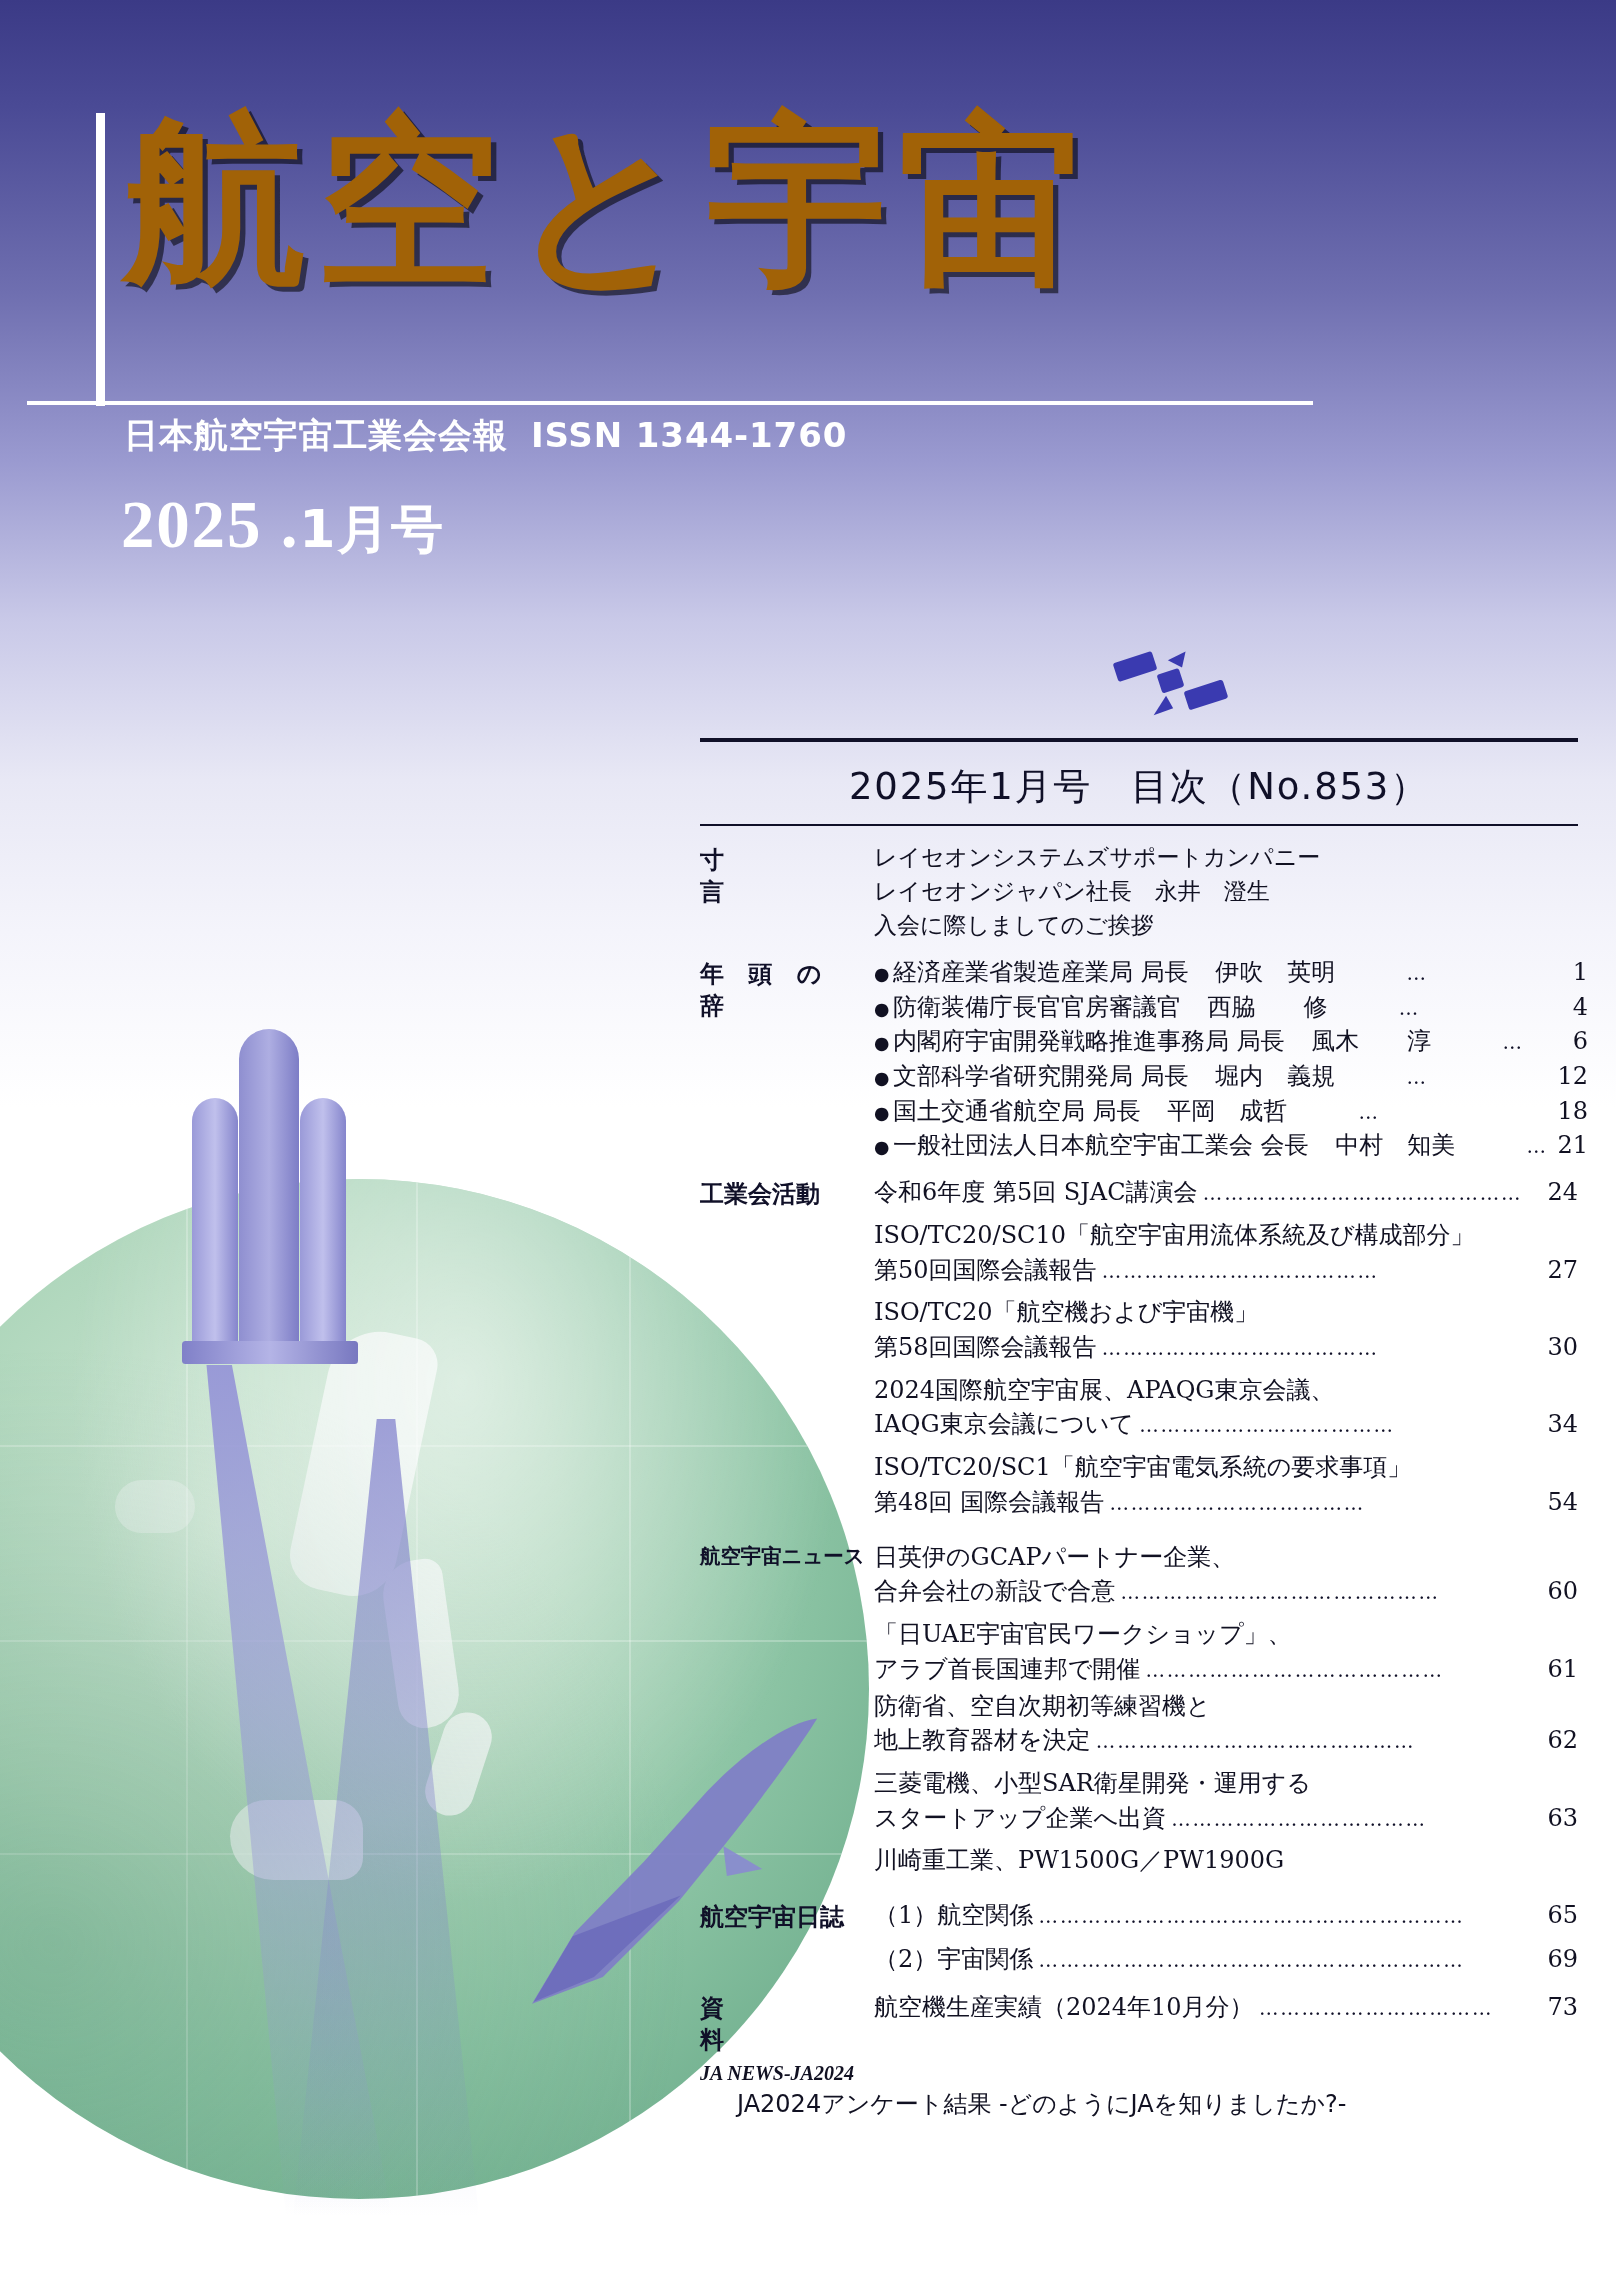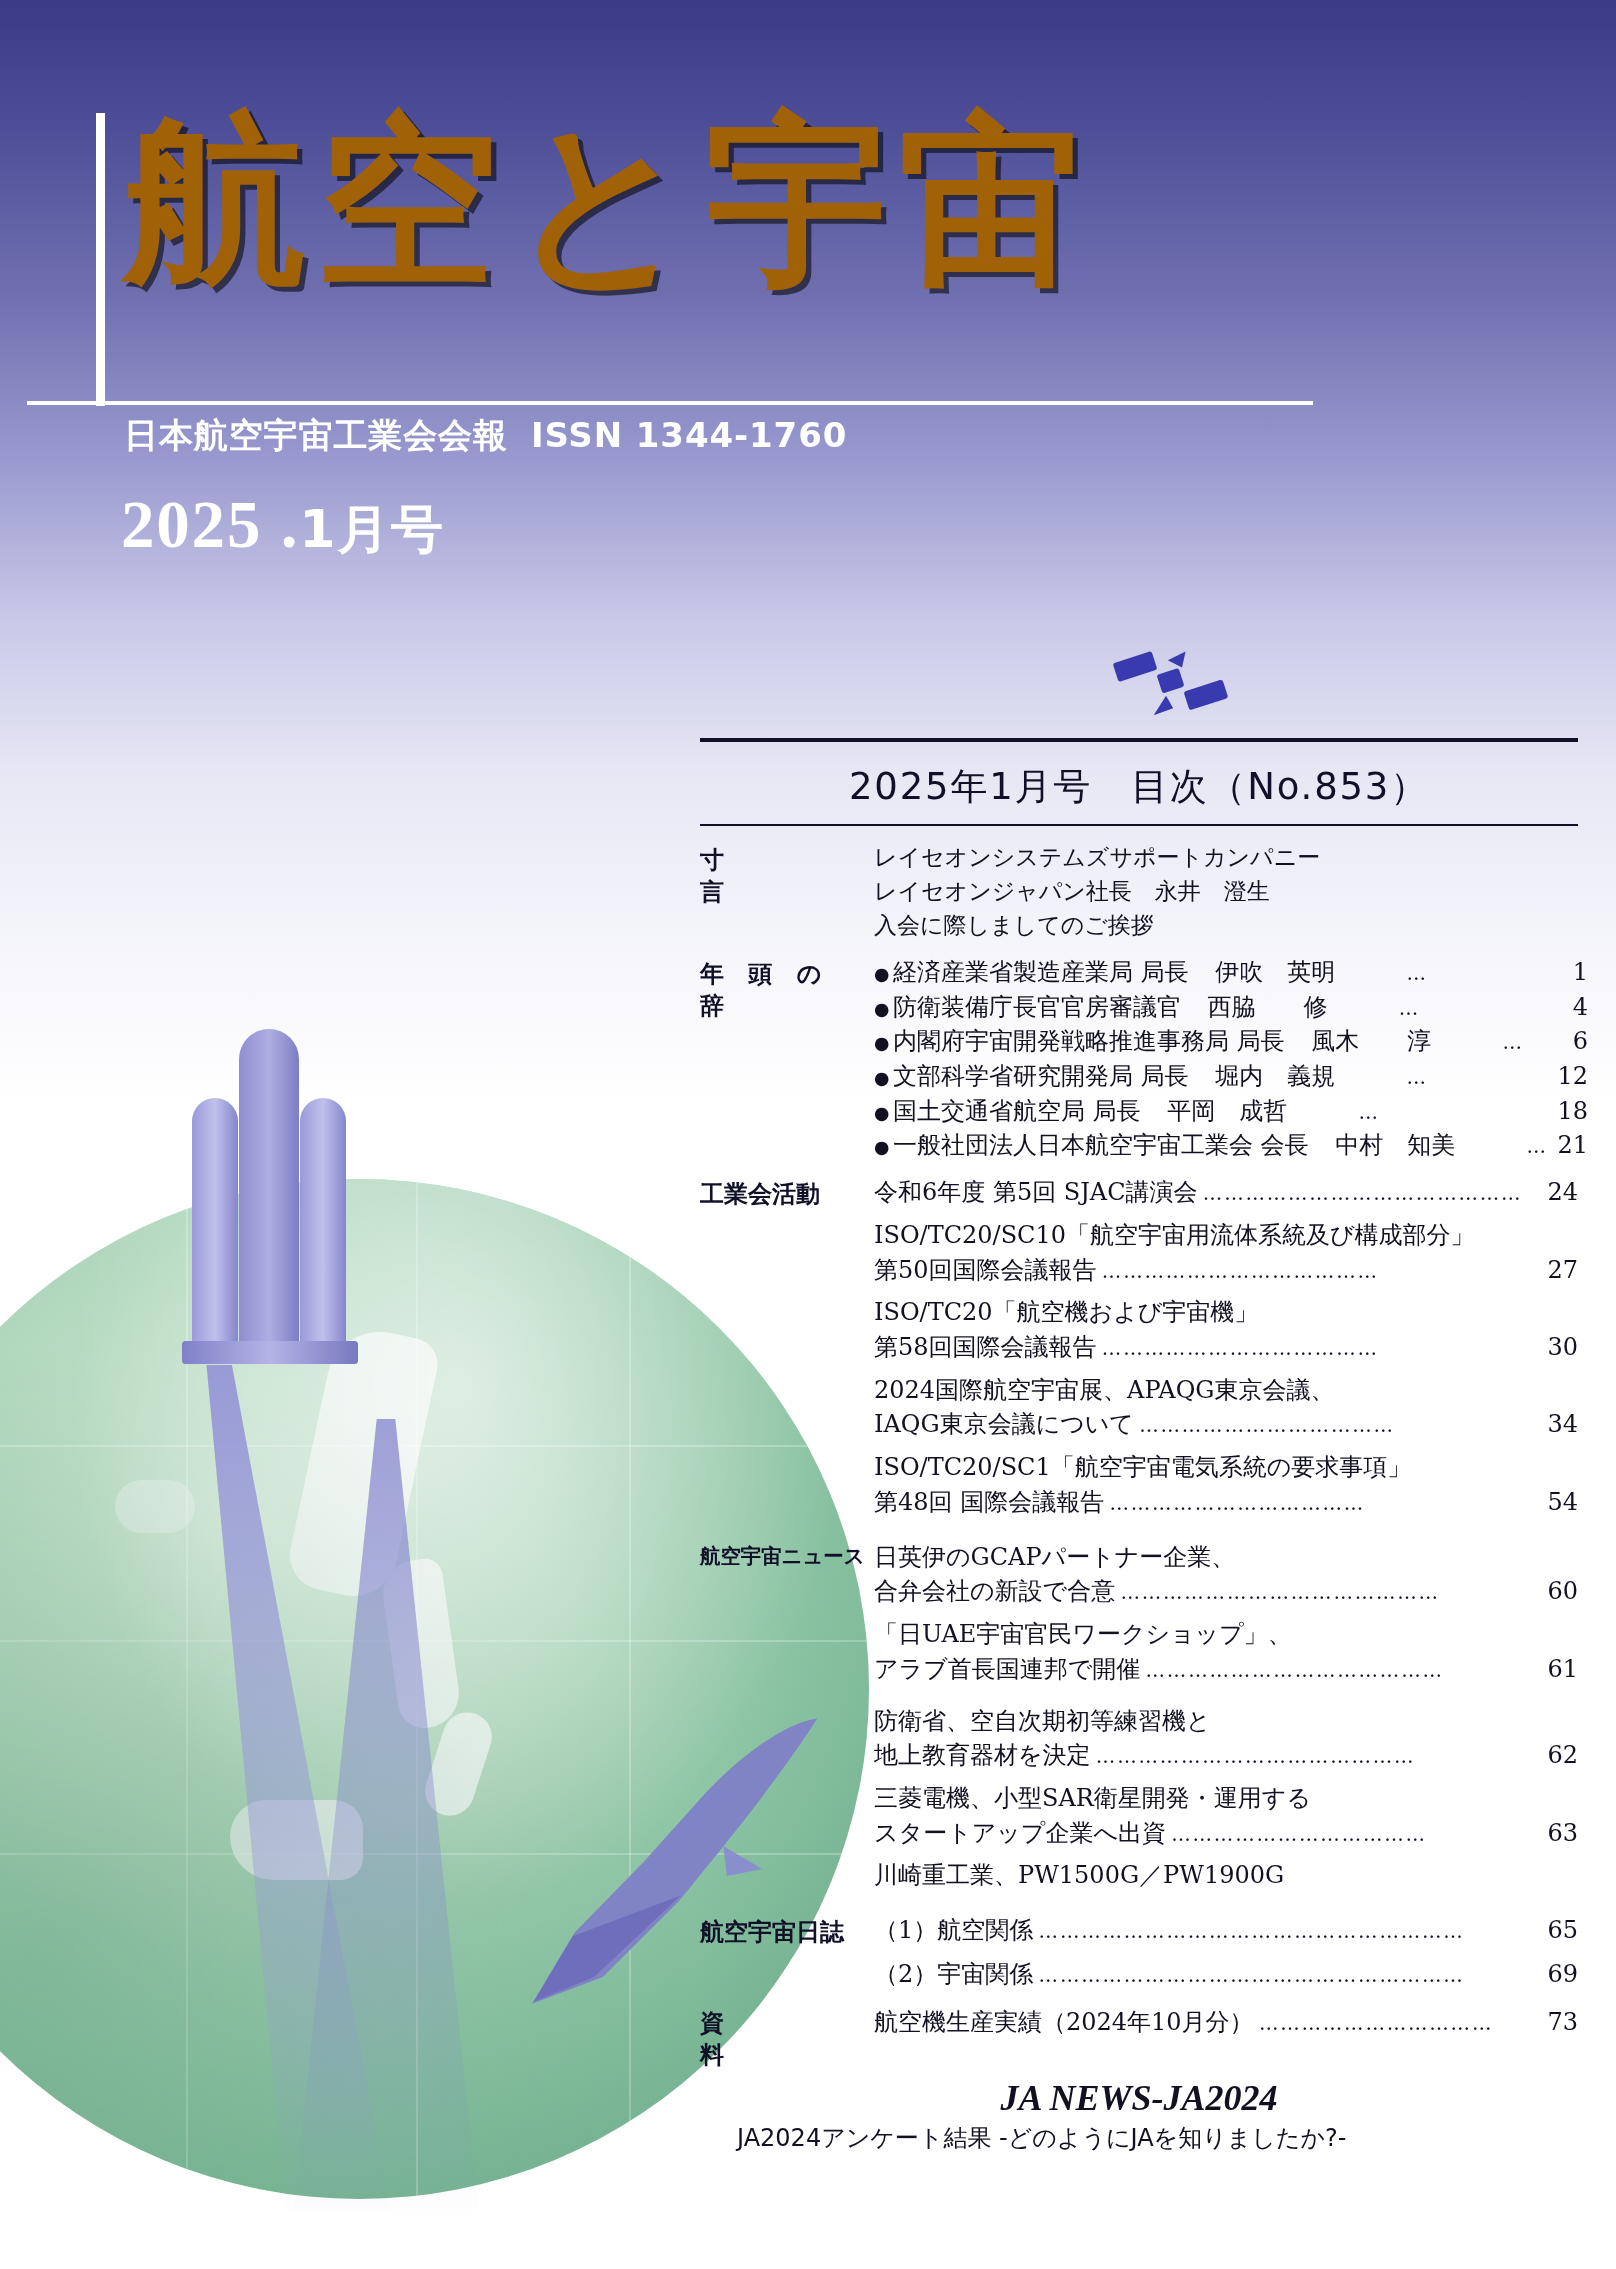--- a/index.html
+++ b/index.html
@@ -135,21 +135,21 @@
   .line{display:flex;align-items:baseline;white-space:nowrap;margin-bottom:2.7px;}
   .bullet{font-size:17.7px;margin-right:3.5px;line-height:1;}
   .txt{font-family:"DejaVu Serif", serif;font-size:24px;}
   .txt.sans{font-family:"DejaVu Sans", sans-serif;font-size:23px;}
   .nm{font-family:"DejaVu Serif", serif;font-size:24px;}
   .leader{flex:1 1 auto;overflow:hidden;white-space:nowrap;margin:0 5.3px;
     font-size:19.5px;letter-spacing:1.8px;color:#101028;}
   .pg{font-family:"DejaVu Serif", serif;font-size:24px;min-width:35px;text-align:right;}
   .blk{margin-bottom:12.4px;}
   .name-col{display:inline-block;min-width:186px;text-align:left;margin-left:26.6px;}
-  .jan{font-family:"Liberation Serif", serif;font-style:italic;font-weight:bold;font-size:36px;margin-top:5.3px;text-align:center;}
+  .jan{font-family:"Liberation Serif", serif;font-style:italic;font-weight:bold;font-size:20px;margin-top:5.3px;}
   .janline{font-family:"DejaVu Sans", sans-serif;font-size:24px;margin-left:37px;margin-top:3.5px;}
 </style>
 </head>
 <body>
 
 <div class="bg"></div>
 
 <div class="globe">
   <div class="landmass" style="left:461px;top:151px;width:106px;height:266px;border-radius:53px 26.6px 44px 35px;transform:rotate(12deg);"></div>
   <div class="landmass" style="left:541px;top:381px;width:62px;height:168px;border-radius:35px 17.7px 35px 26.6px;transform:rotate(-8deg);"></div>
@@ -331,21 +331,21 @@
         <div style="margin-bottom:10.6px;">
           <div class="line">
               <span class="txt">日英伊のGCAPパートナー企業、</span>
             </div>
           <div class="line">
             <span class="txt">合弁会社の新設で合意</span>
             <span class="leader">………………………………………</span>
             <span class="pg">60</span>
           </div>
         </div>
-        <div style="margin-bottom:20px;">
+        <div style="margin-bottom:5px;">
           <div class="line">
               <span class="txt">「日UAE宇宙官民ワークショップ」、</span>
             </div>
           <div class="line">
             <span class="txt">アラブ首長国連邦で開催</span>
             <span class="leader">……………………………………</span>
             <span class="pg">61</span>
           </div>
         </div>
         <div style="margin-bottom:10.6px;">

